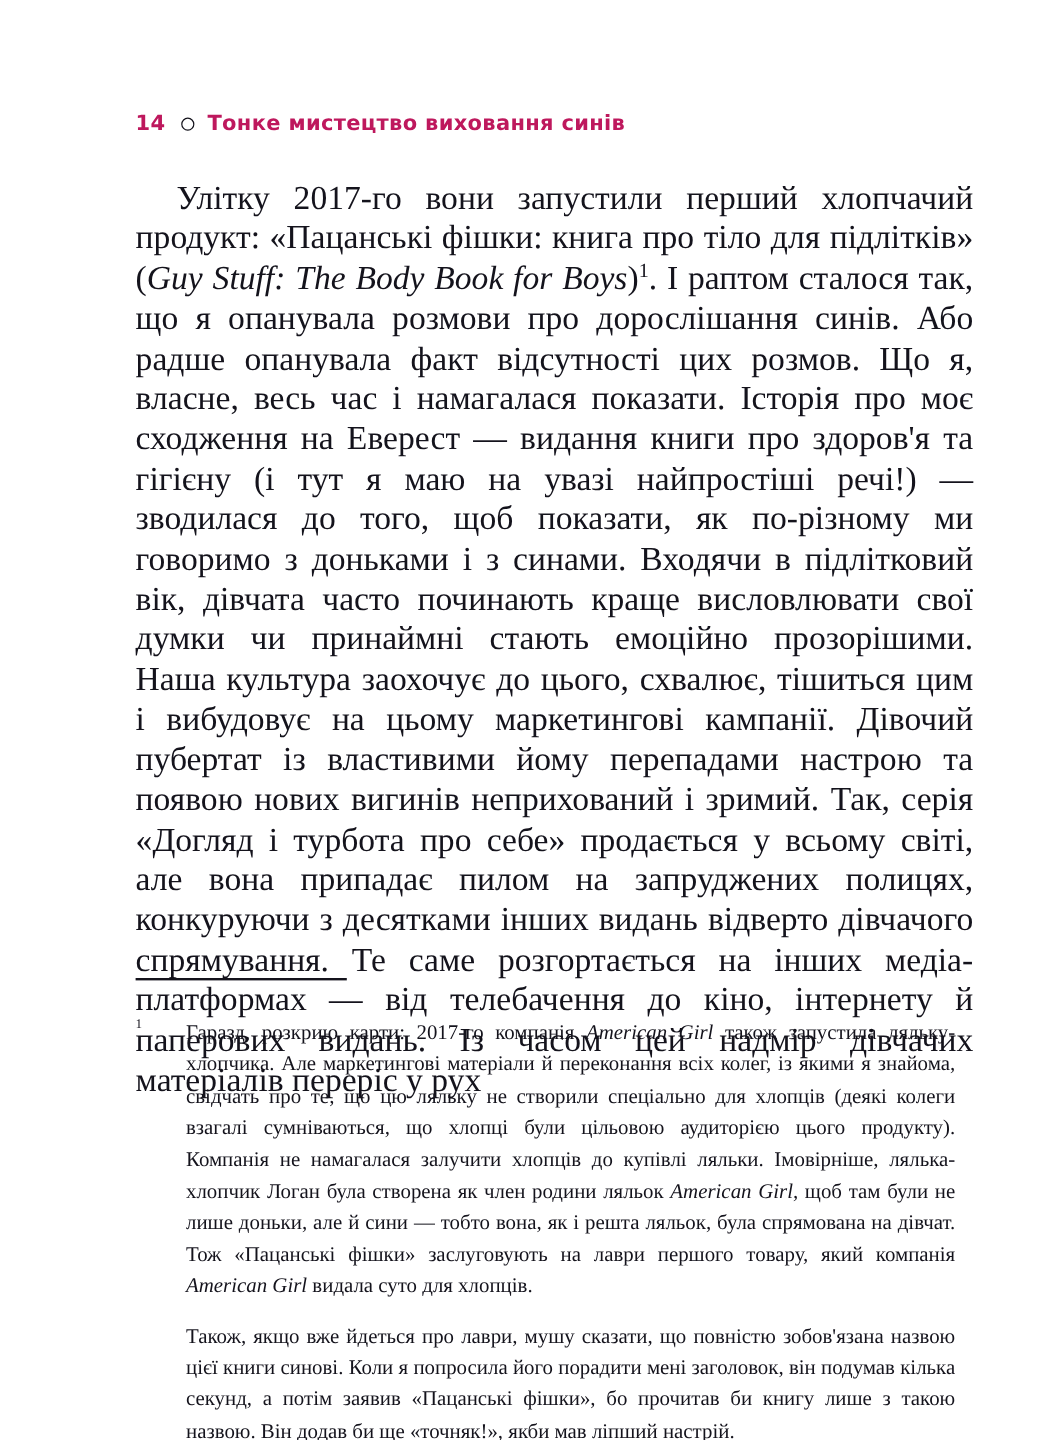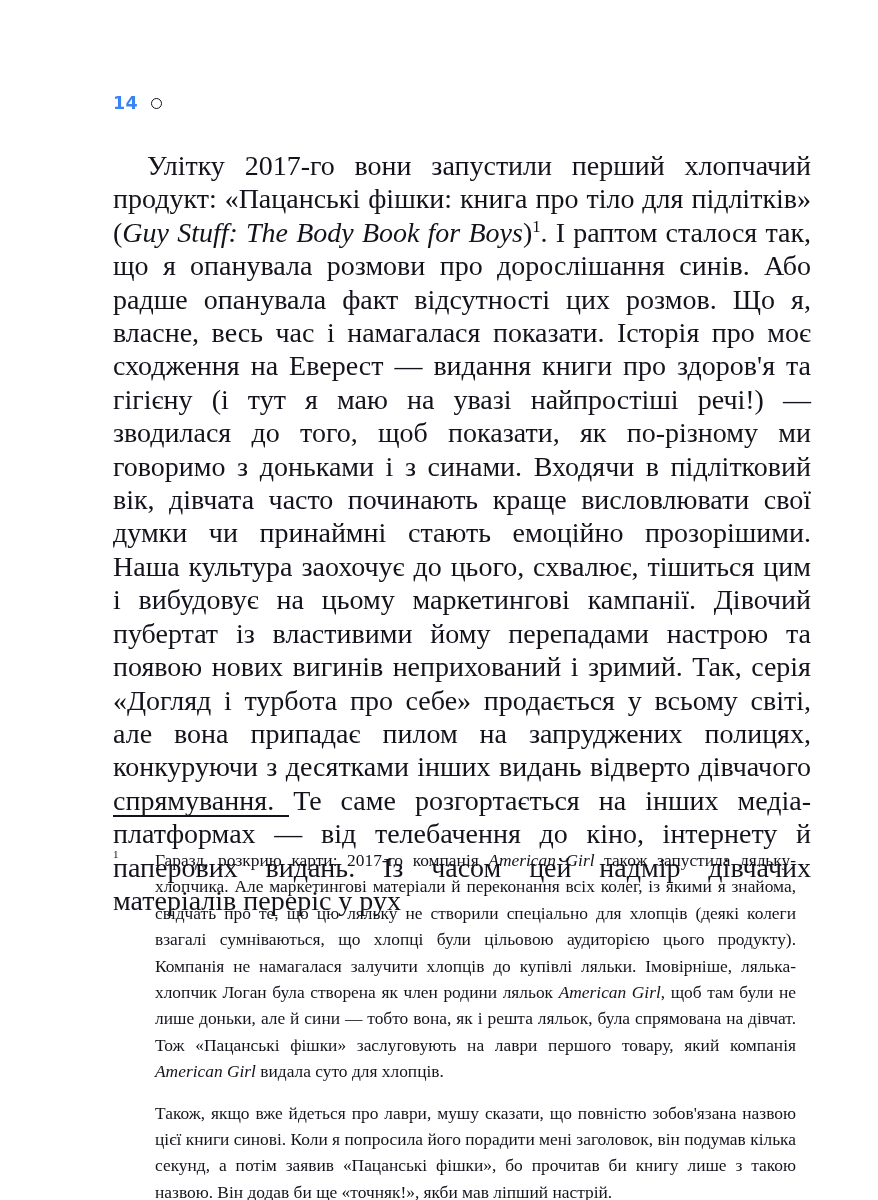--- a/index.html
+++ b/index.html
@@ -29,21 +29,21 @@
     position: absolute;
     left: 113px;
     top: 93px;
     width: 700px;
     display: flex;
     align-items: center;
     font-family: "DejaVu Sans", "Liberation Sans", sans-serif;
     font-weight: 700;
     font-size: 17.5px;
     letter-spacing: 0.015em;
-    color: #3b82f6;
+    color: #be185d;
     white-space: nowrap;
   }
   .running-head .folio {
     display: inline-block;
   }
   .running-head .rh-dot {
     display: inline-block;
     width: 11px;
     height: 11px;
     border: 1.7px solid #13121b;
@@ -118,20 +118,21 @@
   }
 </style>
 </head>
 <body>
 
 <div class="page">
 
   <div class="running-head">
     <span class="folio">14</span>
     <span class="rh-dot"></span>
+    <span class="rh-title">Тонке мистецтво виховання синів</span>
   </div>
 
   <div class="body-block">
     <p>Улітку 2017-го вони запустили перший хлопчачий продукт: «Пацанські фішки: книга про тіло для підлітків» (<i>Guy Stuff: The Body Book for Boys</i>)<sup class="fnref">1</sup>. І раптом сталося так, що я опанувала роз­мови про дорослішання синів. Або радше опанувала факт відсутності цих розмов. Що я, власне, весь час і намагалася показати. Історія про моє сходження на Еверест — видання книги про здоров'я та гігієну (і тут я маю на увазі найпростіші речі!) — зводилася до того, щоб показати, як по-різному ми говоримо з доньками і з синами. Входячи в підлітковий вік, дівчата часто починають краще висловлювати свої думки чи принаймні стають емоційно прозорішими. Наша культура заохочує до цього, схвалює, тішиться цим і вибудовує на цьому маркетингові кампанії. Дівочий пубертат із властивими йому перепадами настрою та появою нових вигинів неприхований і зримий. Так, серія «Догляд і турбота про себе» продається у всьому світі, але вона припадає пилом на запруджених по­лицях, конкуруючи з десятками інших видань відверто дів­чачого спрямування. Те саме розгортається на інших медіа­платформах — від телебачення до кіно, інтернету й паперових видань. Із часом цей надмір дівчачих матеріалів переріс у рух</p>
   </div>
 
   <div class="footnote-rule"></div>
 
   <div class="footnote">
     <div class="fn-item">

